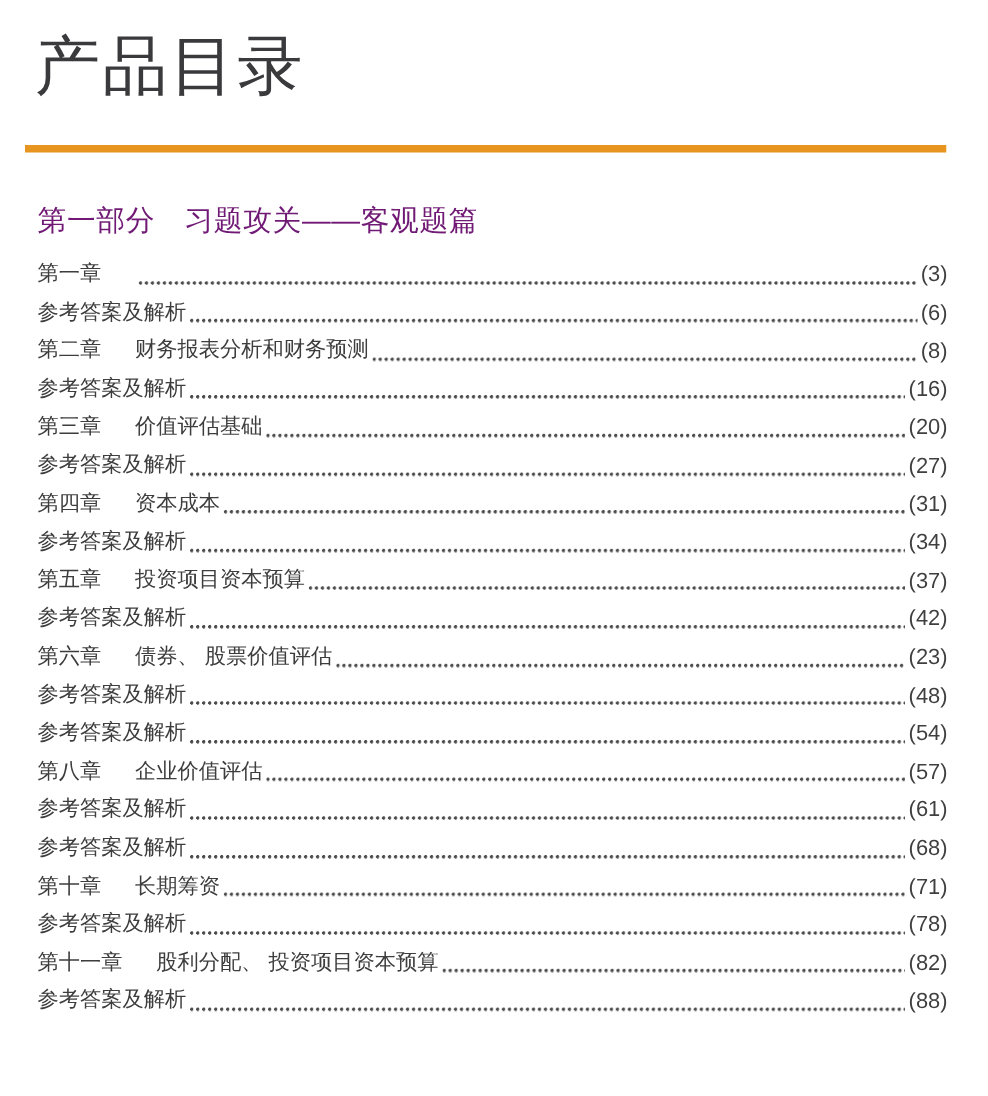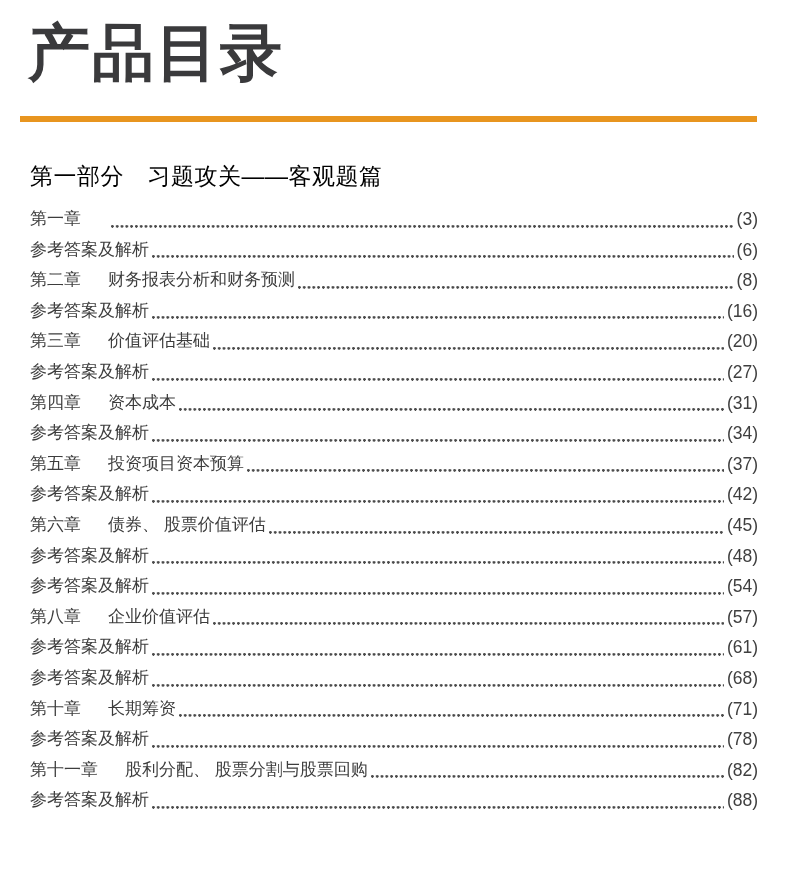--- a/index.html
+++ b/index.html
@@ -13,37 +13,37 @@
     color: #3a3a3a;
   }
   .page {
     position: relative;
     width: 790px;
     height: 877px;
     background: #ffffff;
   }
   .title {
     margin: 22px 0 0 28px;
-    font-size: 62px;
+    font-size: 52px;
     line-height: 62px;
-    font-weight: 700;
+    font-weight: 400;
     letter-spacing: 2px;
     color: #3a3a3c;
   }
   .rule {
     height: 6px;
     margin: 32px 33px 0 20px;
     background: #E8951F;
   }
   .section {
     margin: 38px 0 0 30px;
     font-size: 23px;
     line-height: 32px;
     font-weight: 500;
-    color: #000000;
+    color: #701a75;
     letter-spacing: 0.5px;
   }
   .toc {
     margin: 12px 32px 18px 30px;
   }
   .row {
     display: flex;
     height: 30.6px;
     line-height: 30.6px;
     font-size: 17px;
@@ -154,21 +154,21 @@
 
     <span class="rowtitle">参考答案及解析</span>
     <span class="dots"></span>
     <span class="pagenum">(42)</span>
   </div>
 
   <div class="row">
     <span class="chapter">第六章</span>
     <span class="rowtitle">债券、 股票价值评估</span>
     <span class="dots"></span>
-    <span class="pagenum">(45)</span>
+    <span class="pagenum">(23)</span>
   </div>
 
   <div class="row">
 
     <span class="rowtitle">参考答案及解析</span>
     <span class="dots"></span>
     <span class="pagenum">(48)</span>
   </div>
 
 
@@ -210,21 +210,21 @@
 
   <div class="row">
 
     <span class="rowtitle">参考答案及解析</span>
     <span class="dots"></span>
     <span class="pagenum">(78)</span>
   </div>
 
   <div class="row">
     <span class="chapter">第十一章</span>
-    <span class="rowtitle">股利分配、 股票分割与股票回购</span>
+    <span class="rowtitle">股利分配、 投资项目资本预算</span>
     <span class="dots"></span>
     <span class="pagenum">(82)</span>
   </div>
 
   <div class="row">
 
     <span class="rowtitle">参考答案及解析</span>
     <span class="dots"></span>
     <span class="pagenum">(88)</span>
   </div>

